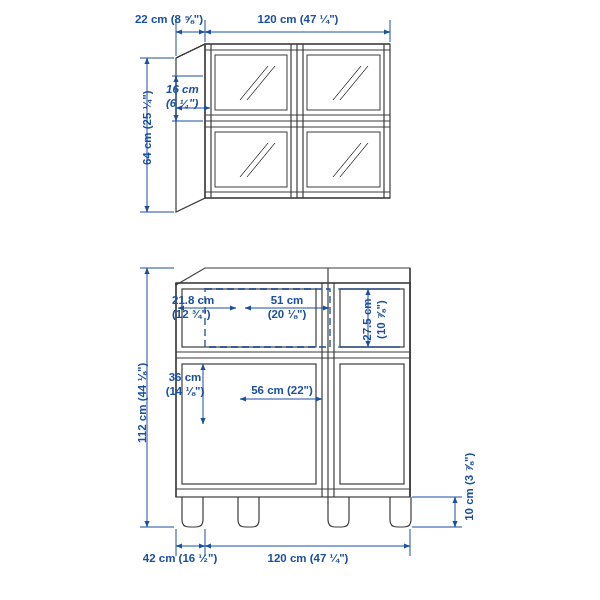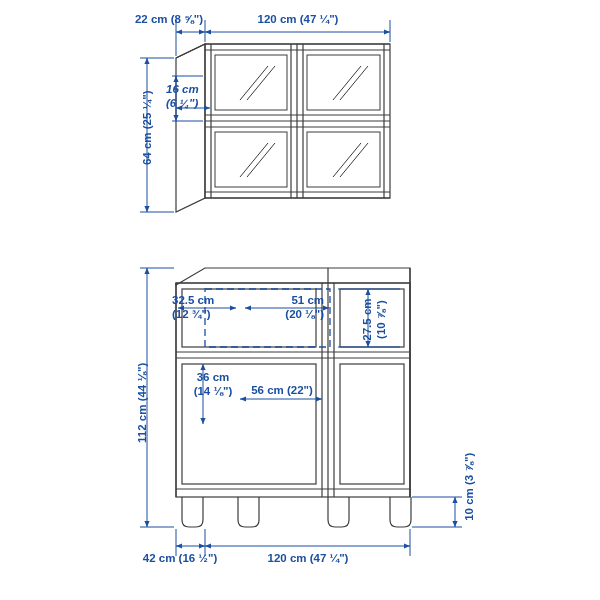--- a/index.html
+++ b/index.html
@@ -212,30 +212,30 @@
 
   <div class="dimlabel center" style="left:110px; top:13px; width:118px;">22 cm (8 ⅝")</div>
 
   <div class="dimlabel center" style="left:238px; top:13px; width:120px;">120 cm (47 ¼")</div>
 
   <div class="dimlabel center vert" style="left:78px; top:121px; width:140px; transform:rotate(-90deg);">64 cm (25 ¼")</div>
 
   <div class="dimlabel" style="left:166px; top:83px; width:60px;font-style:italic;">16 cm
 (6 ¼")</div>
 
-  <div class="dimlabel" style="left:172px; top:294px; width:74px;">32.5 cm
+  <div class="dimlabel" style="left:172px; top:294px; width:74px;">21.8 cm
 (12 ¾")</div>
 
-  <div class="dimlabel center" style="left:250px; top:294px; width:74px;text-align:right;">51 cm
+  <div class="dimlabel center" style="left:250px; top:294px; width:74px;">51 cm
 (20 ⅛")</div>
 
   <div class="dimlabel center vert" style="left:333px; top:306px; width:84px; transform:rotate(-90deg);">27.5 cm
 (10 ⅞")</div>
 
-  <div class="dimlabel center" style="left:180px; top:371px; width:66px;">36 cm
+  <div class="dimlabel center" style="left:152px; top:371px; width:66px;">36 cm
 (14 ⅛")</div>
 
   <div class="dimlabel center" style="left:238px; top:384px; width:88px;">56 cm (22")</div>
 
   <div class="dimlabel center vert" style="left:53px; top:396px; width:180px; transform:rotate(-90deg);">112 cm (44 ⅛")</div>
 
   <div class="dimlabel center vert" style="left:400px; top:480px; width:140px; transform:rotate(-90deg);">10 cm (3 ⅞")</div>
 
   <div class="dimlabel center" style="left:118px; top:552px; width:124px;">42 cm (16 ½")</div>
 

